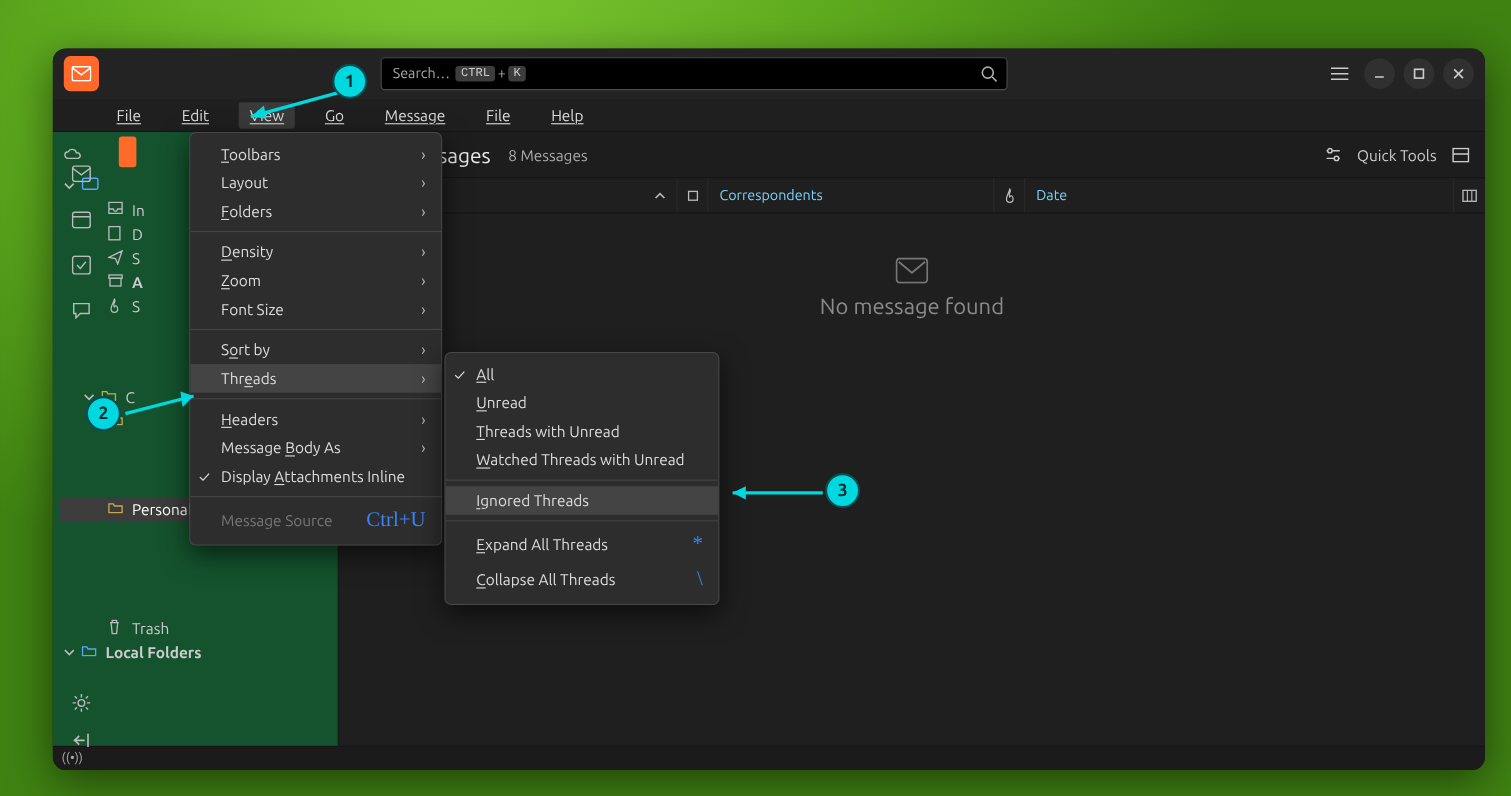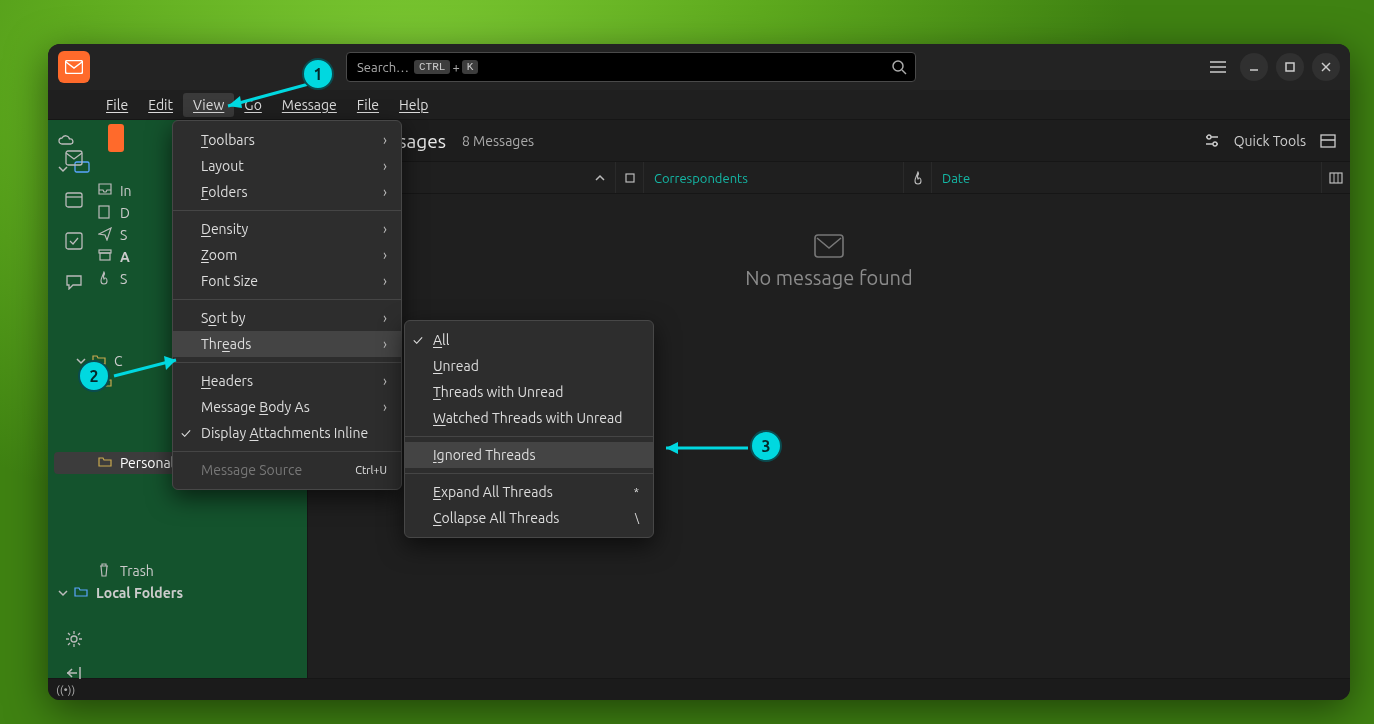--- a/index.html
+++ b/index.html
@@ -27,59 +27,59 @@
   
   .titlebar{height:46px;background:#232323;display:flex;align-items:center;padding:0 10px;gap:10px;}
   .app-chip{width:32px;height:32px;border-radius:6px;background:var(--accent);display:flex;align-items:center;justify-content:center;}
   .search{flex:0 0 570px;margin-left:246px;height:30px;border:1px solid #4a4a4a;border-radius:4px;background:#000000;display:flex;align-items:center;padding:10px 10px;color:#aaa;font-size:13px;position:relative;}
   .search .kbd{background:#3d3d3d;border-radius:3px;padding:1px 5px;font-size:11px;margin:0 2px;color:#ccc;font-family:Liberation Mono, monospace;}
   .search .mag{position:absolute;right:8px;top:6px;}
   .title-right{margin-left:auto;display:flex;align-items:center;gap:8px;}
   .winbtn{width:28px;height:28px;border-radius:50%;background:#303030;display:flex;align-items:center;justify-content:center;color:#ccc;}
 
   
-  .menubar{height:30px;background:var(--bg);display:flex;align-items:center;gap:0;padding:0 6px;font-size:14px;border-bottom:1px solid #161616;}
+  .menubar{height:30px;background:var(--bg);display:flex;align-items:center;gap:17px;padding:0 6px;font-size:14px;border-bottom:1px solid #161616;}
   .menubar .mi{padding:4px 10px;border-radius:3px;cursor:default;}
   .menubar .mi.active{background:#3a3a3a;}
   .under{text-decoration:underline;text-decoration-thickness:1px;text-underline-offset:2px;}
 
   
   .content{flex:1;display:flex;min-height:0;}
   .sidebar{width:260px;background:#14532d;border-right:1px solid #161616;padding:8px 6px 0 6px;font-size:14px;position:relative;}
   .tree-row{display:flex;align-items:center;gap:6px;padding:3px 4px;border-radius:4px;color:#ccc;}
   .tree-row.sel{background:#3c3c3c;color:#fff;}
   .tree-row .ico{width:16px;height:16px;flex:0 0 16px;}
   .indent1{padding-left:22px;}
   .indent2{padding-left:44px;}
   .sidebar .orange-stub{position:absolute;left:60px;top:4px;width:16px;height:28px;background:var(--accent);border-radius:3px;}
 
   .main{flex:1;display:flex;flex-direction:column;min-width:0;}
   .hdr{height:42px;display:flex;align-items:center;padding:0 14px;gap:16px;background:#1d1d1d;border-bottom:1px solid #161616;}
   .hdr .title{font-size:19px;color:#eaeaea;}
   .hdr .count{font-size:14px;color:#aaa;}
   .hdr .right{margin-left:auto;display:flex;align-items:center;gap:14px;color:#ccc;font-size:14px;}
 
-  .cols{height:32px;display:flex;align-items:flex-start;background:#1f1f1f;border-bottom:1px solid #161616;font-size:13px;color:#14b8a6;}
+  .cols{height:32px;display:flex;align-items:flex-start;background:#1f1f1f;border-bottom:1px solid #161616;font-size:13px;color:#7dd3fc;}
   .col{display:flex;align-items:center;gap:6px;padding:0 10px;border-right:1px solid #2a2a2a;height:100%;}
   .col.subject{flex:0 0 280px;justify-content:space-between;}
   .col.corr{flex:0 0 260px;}
   .col.date{flex:1;}
   .col.iconcol{flex:0 0 28px;justify-content:center;padding:0;}
 
   .empty{flex:1;display:flex;flex-direction:column;align-items:center;justify-content:flex-start;padding-top:40px;color:#8b8b8b;font-size:20px;gap:8px;}
 
   
   .menu{position:absolute;background:#2d2d2d;border:1px solid #474747;border-radius:6px;padding:6px 0;font-size:14px;color:#ddd;box-shadow:0 8px 24px rgba(0,0,0,.6);z-index:50;}
   .menu .mrow{display:flex;align-items:center;padding:5px 14px 5px 28px;position:relative;white-space:nowrap;}
   .menu .mrow.hl{background:#444;}
   .menu .mrow.dis{color:#777;}
   .menu .mrow .chev{margin-left:auto;padding-left:30px;color:#bbb;}
   .menu .mrow .chk{position:absolute;left:8px;}
   .menu .sep{height:1px;background:#454545;margin:5px 0;}
-  .menu .sc{margin-left:auto;padding-left:30px;color:#e5e5e5;font-size:11px;}
+  .menu .sc{margin-left:auto;padding-left:30px;color:#3b82f6;font-size:19px;font-family:Liberation Serif, serif;}
 
   .view-menu{left:172px;top:120px;width:230px;}
   .sub-menu{left:404px;top:320px;width:250px;}
 
   
   .marker{position:absolute;width:32px;height:32px;border-radius:50%;background:var(--teal);color:#032a2c;font-weight:700;font-size:16px;display:flex;align-items:center;justify-content:center;z-index:90;border:2px solid #0a4c50;}
   .arrow{position:absolute;z-index:89;}
   .arrow line{stroke:var(--teal);stroke-width:3;}
   .arrow polygon{fill:var(--teal);}
 

